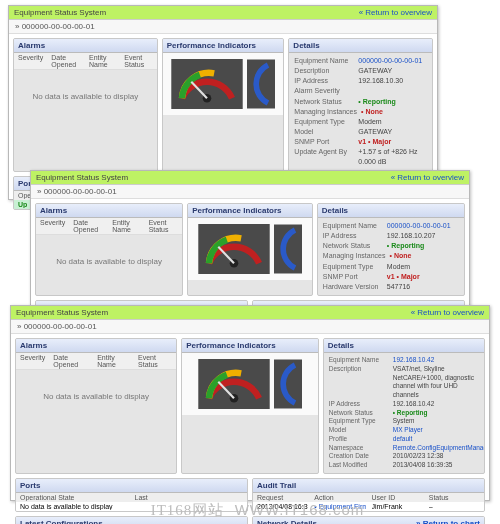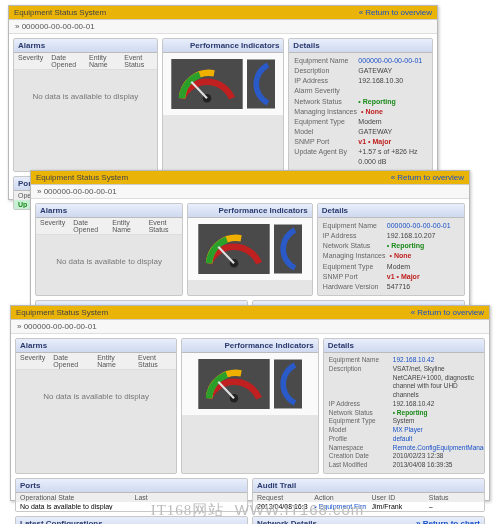--- a/index.html
+++ b/index.html
@@ -3,27 +3,27 @@
 <meta charset="utf-8">
 <style>
   * { box-sizing: border-box; margin: 0; padding: 0; }
   body { font-family: Arial, sans-serif; font-size: 9px; background: #fff; width: 500px; height: 524px; position: relative; overflow: hidden; }
   .stack { position: absolute; }
   .window { background: #fff; border: 1px solid #b8b8b8; box-shadow: 1px 1px 3px rgba(0,0,0,0.25); }
   .w1 { left: 8px; top: 5px; width: 430px; height: 195px; z-index: 1; }
   .w2 { left: 30px; top: 170px; width: 440px; height: 195px; z-index: 2; }
   .w3 { left: 10px; top: 305px; width: 480px; height: 196px; z-index: 3; }
 
-  .titlebar { background: #eab308; padding: 2px 5px; font-size: 8px; color: #444; display: flex; justify-content: space-between; border-bottom: 1px solid #ccc; }
+  .titlebar { background: #bef264; padding: 2px 5px; font-size: 8px; color: #444; display: flex; justify-content: space-between; border-bottom: 1px solid #ccc; }
   .crumb { font-size: 8px; color: #555; padding: 2px 6px; background: #f7f7f7; border-bottom: 1px solid #ddd; display:flex; justify-content:flex-start;}
 
   .body { display: flex; gap: 4px; padding: 4px; }
   .col { background: #e5e5e5; border: 1px solid #c8c8c8; border-radius: 2px; overflow: hidden; }
   .col-alarms { flex: 1.3 1 0; display:flex; flex-direction:column;}
-  .col-gauge { flex: 1.1 1 0; text-align: right; }
+  .col-gauge { flex: 1.1 1 0; }
   .col-details { flex: 1.3 1 0; }
 
   .panel-header { background: linear-gradient(#e8eefb,#cfd9f0); color: #2a3a6e; font-size: 8px; font-weight: bold; padding: 2px 4px; border-bottom: 1px solid #bbb; }
   .panel-sub { background:#f0f0f0; font-size:7px; color:#555; padding:1px 4px; border-bottom:1px solid #ddd; display:flex; gap:8px;}
   .empty { color:#777; text-align:center; padding: 22px 4px; font-size:8px; flex:1;}
   .gauge-wrap { display:flex; align-items:center; justify-content:center; gap:4px; padding:6px 2px; background:#fafafa;}
   .details-body { padding:3px 5px; font-size:7px; color:#444; line-height:1.45;}
   .details-body div { display:flex; gap:4px; }
   .details-body .k { color:#666; flex:0 0 60px; white-space:nowrap;}
   .link { color:#1850c8; cursor:pointer;}

